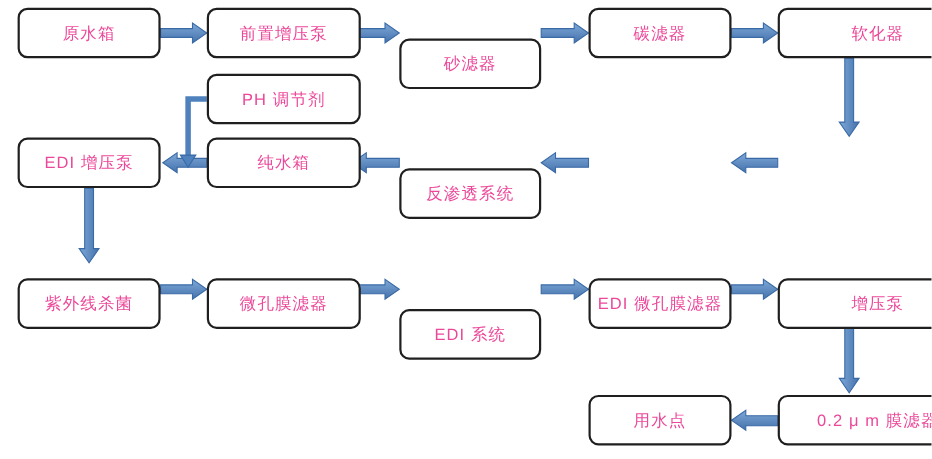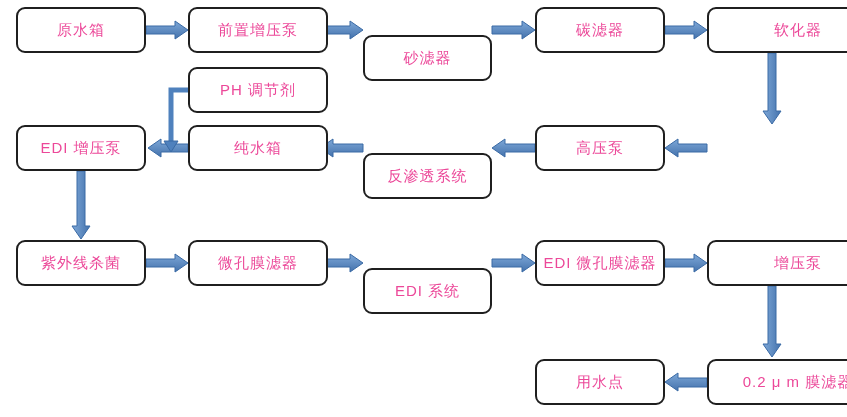--- a/index.html
+++ b/index.html
@@ -20,21 +20,21 @@
     display:flex;align-items:center;justify-content:center;
     font-size:15px;color:#ec4899;
     letter-spacing:1px;
     white-space:nowrap;
   }
   
   .c1{left:16px;width:130px;}  .c2{left:188px;width:140px;}
   .c3{left:363px;width:129px;margin-top:28px;} .c4{left:535px;width:130px;}
   .c5{left:707px;width:157px;padding-left:25px;}
   .r1{top:7px;height:46px;}   .rp{top:67px;height:46px;}
-  .r2{top:125px;height:46px;} .r3{top:240px;height:46px;}
+  .r2{top:125px;height:46px;} .r3{top:253px;height:46px;}
   .r4{top:359px;height:46px;}
 </style>
 </head>
 <body>
 
 <div class="canvas">
 
   <svg class="arrow-layer" width="847" height="417" viewBox="0 0 847 417" xmlns="http://www.w3.org/2000/svg">
     <defs>
       <linearGradient id="gradH" x1="0" y1="0" x2="0" y2="1">
@@ -78,21 +78,20 @@
   <div class="node c2 r1">前置增压泵</div>
   <div class="node c3 r1">砂滤器</div>
   <div class="node c4 r1">碳滤器</div>
   <div class="node c5 r1">软化器</div>
 
   <div class="node c2 rp">PH 调节剂</div>
 
   <div class="node c1 r2">EDI 增压泵</div>
   <div class="node c2 r2">纯水箱</div>
   <div class="node c3 r2">反渗透系统</div>
-  <div class="node c4 r2">高压泵</div>
 
   <div class="node c1 r3">紫外线杀菌</div>
   <div class="node c2 r3">微孔膜滤器</div>
   <div class="node c3 r3">EDI 系统</div>
   <div class="node c4 r3">EDI 微孔膜滤器</div>
   <div class="node c5 r3">增压泵</div>
 
   <div class="node c4 r4">用水点</div>
   <div class="node c5 r4">0.2 μ m 膜滤器</div>
 

